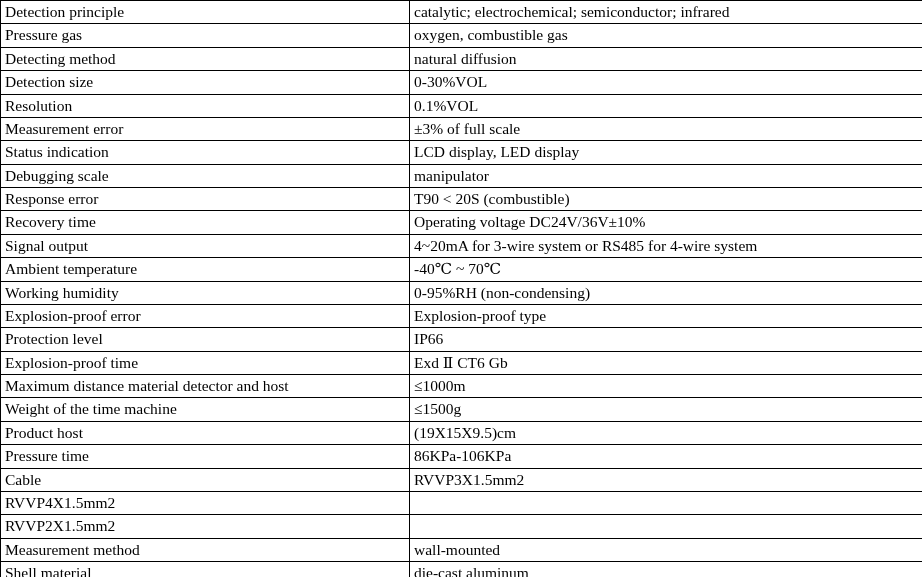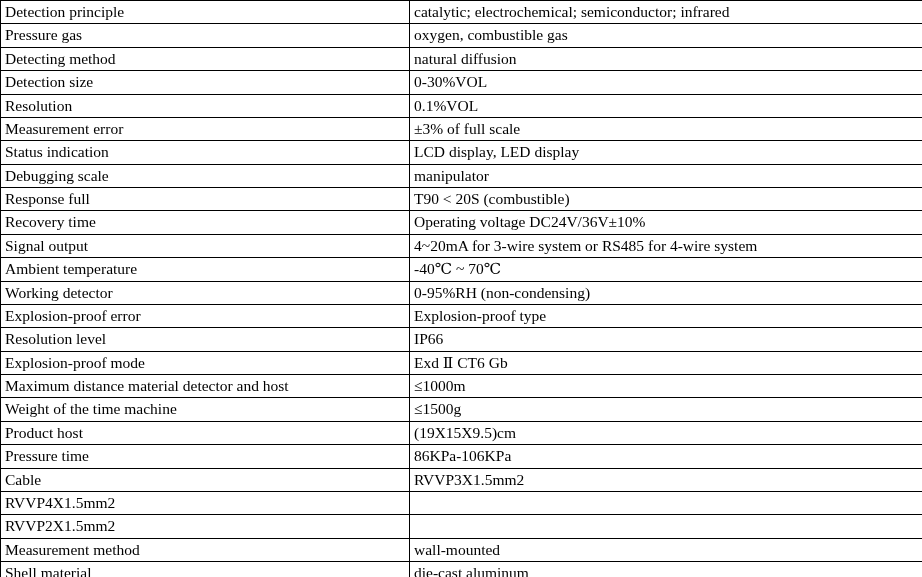--- a/index.html
+++ b/index.html
@@ -64,49 +64,49 @@
       </tr>
       <tr>
         <td class="col-label">Status indication</td>
         <td class="col-value">LCD display, LED display</td>
       </tr>
       <tr>
         <td class="col-label">Debugging scale</td>
         <td class="col-value">manipulator</td>
       </tr>
       <tr>
-        <td class="col-label">Response full</td>
+        <td class="col-label">Response error</td>
         <td class="col-value">T90 &lt; 20S (combustible)</td>
       </tr>
       <tr>
         <td class="col-label">Recovery time</td>
         <td class="col-value">Operating voltage DC24V/36V±10%</td>
       </tr>
       <tr>
         <td class="col-label">Signal output</td>
         <td class="col-value">4~20mA for 3-wire system or RS485 for 4-wire system</td>
       </tr>
       <tr>
         <td class="col-label">Ambient temperature</td>
         <td class="col-value">-40℃ ~ 70℃</td>
       </tr>
       <tr>
-        <td class="col-label">Working detector</td>
+        <td class="col-label">Working humidity</td>
         <td class="col-value">0-95%RH (non-condensing)</td>
       </tr>
       <tr>
         <td class="col-label">Explosion-proof error</td>
         <td class="col-value">Explosion-proof type</td>
       </tr>
       <tr>
-        <td class="col-label">Resolution level</td>
+        <td class="col-label">Protection level</td>
         <td class="col-value">IP66</td>
       </tr>
       <tr>
-        <td class="col-label">Explosion-proof mode</td>
+        <td class="col-label">Explosion-proof time</td>
         <td class="col-value">Exd Ⅱ CT6 Gb</td>
       </tr>
       <tr>
         <td class="col-label">Maximum distance material detector and host</td>
         <td class="col-value">≤1000m</td>
       </tr>
       <tr>
         <td class="col-label">Weight of the time machine</td>
         <td class="col-value">≤1500g</td>
       </tr>

